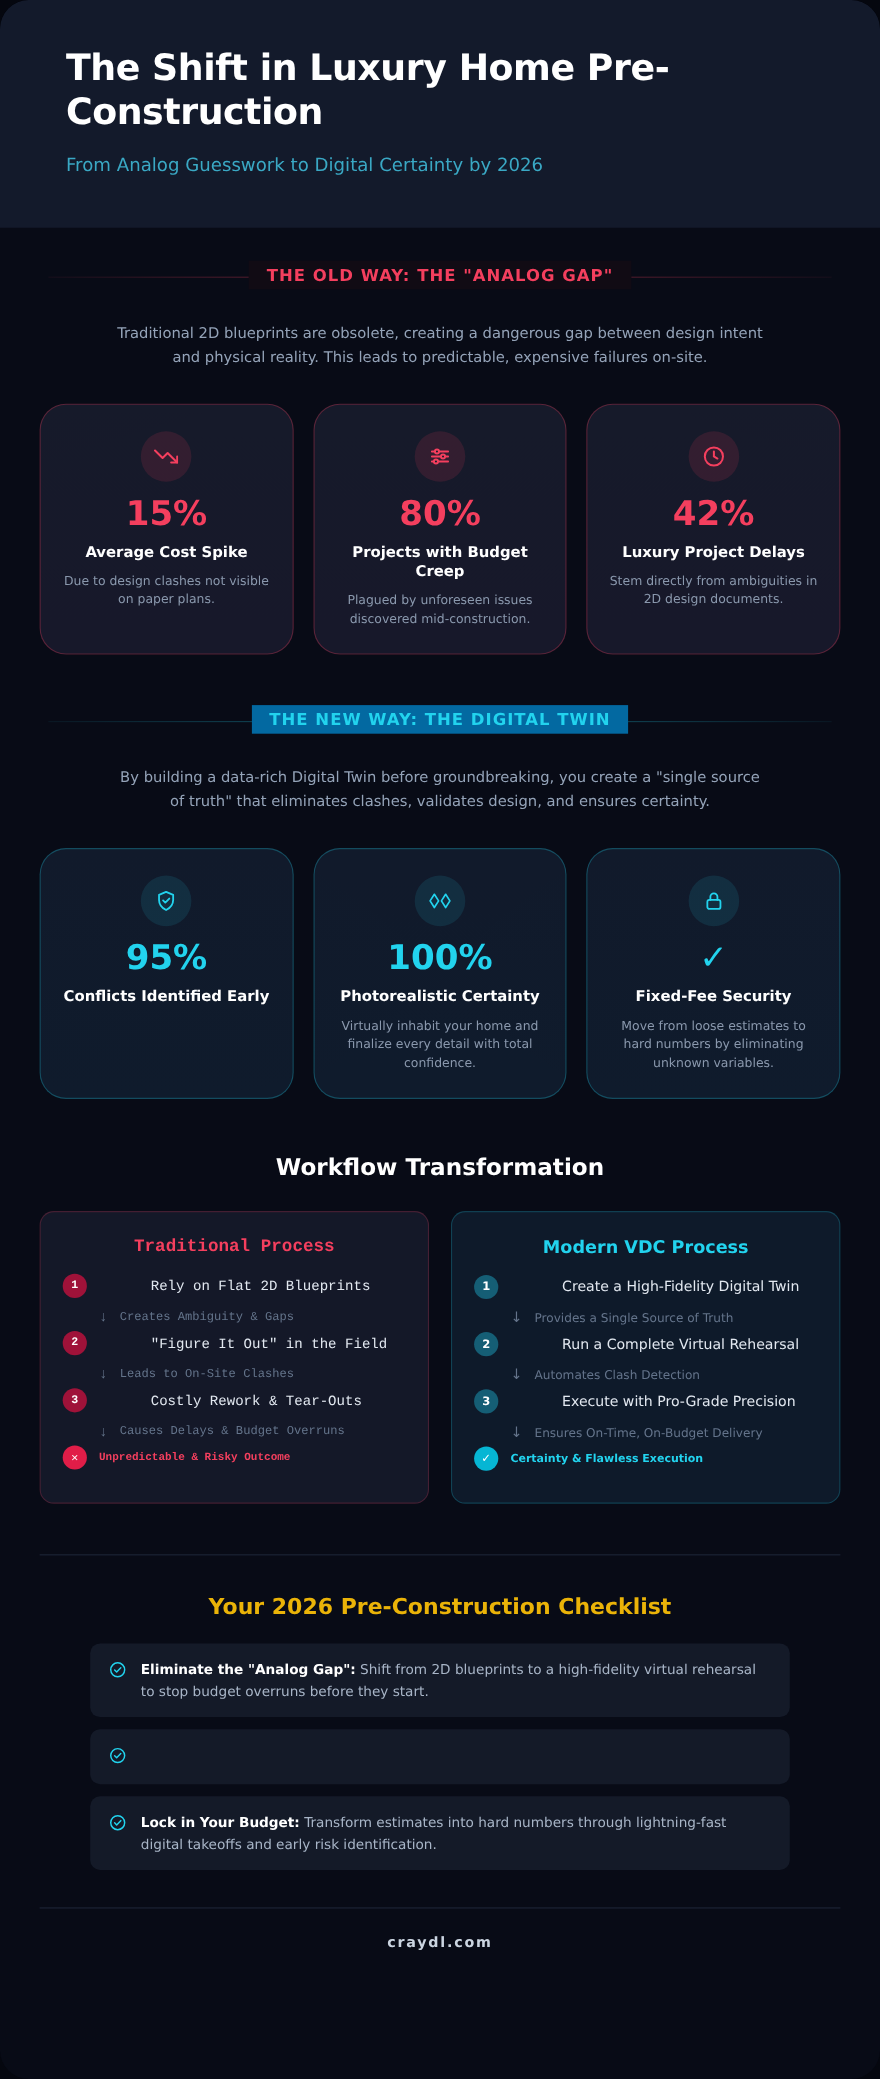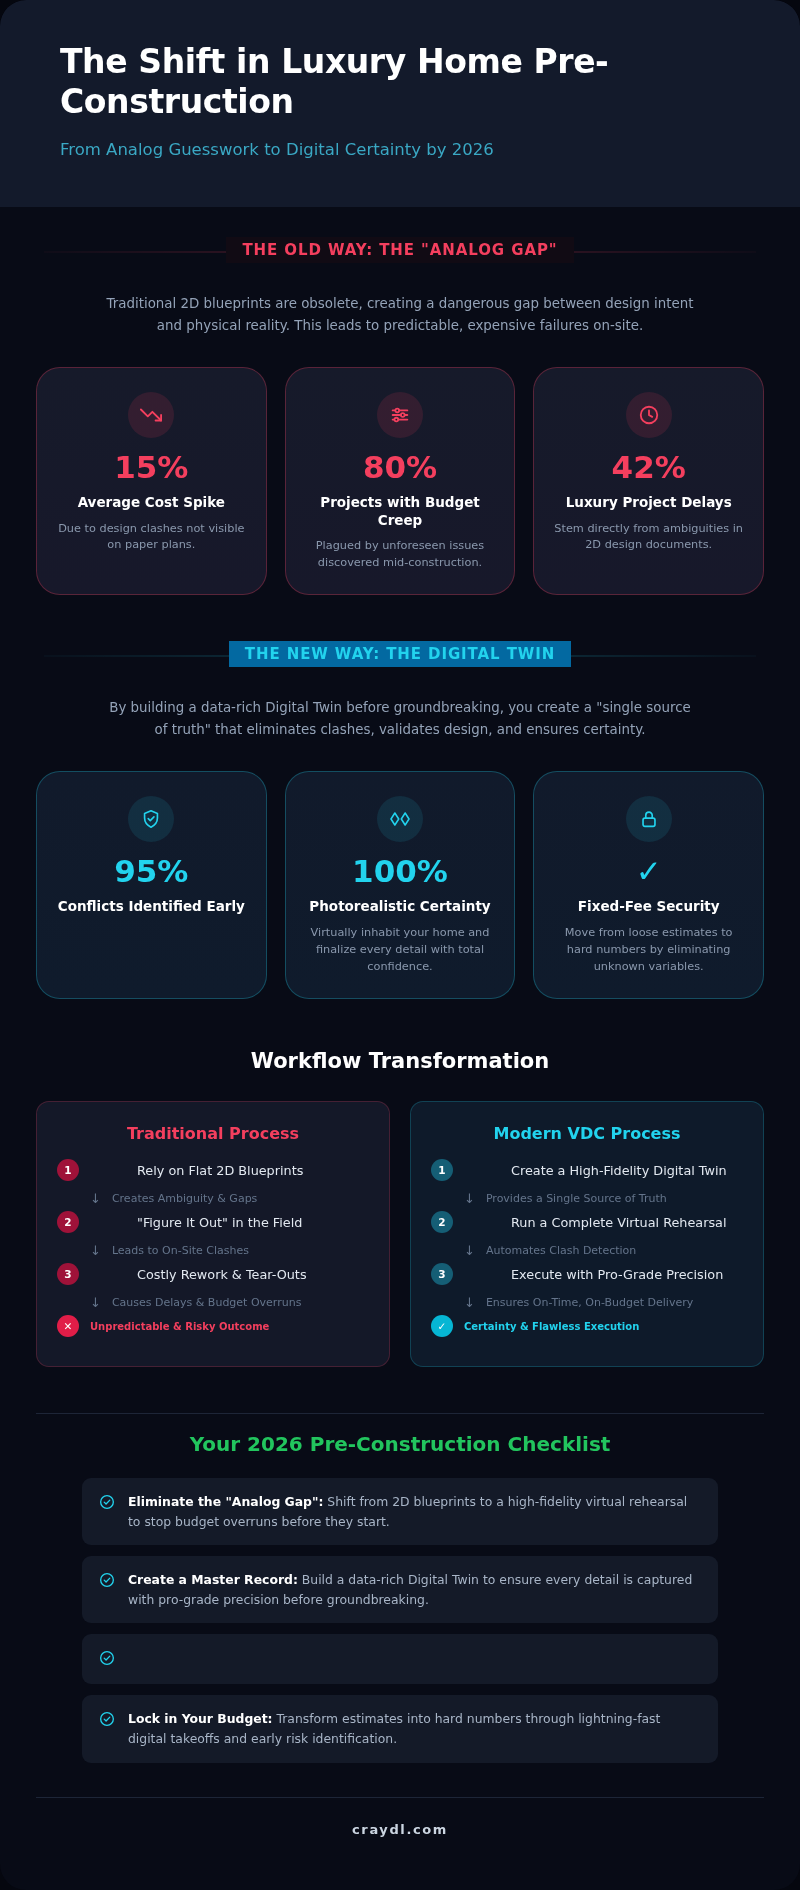--- a/index.html
+++ b/index.html
@@ -131,21 +131,21 @@
   .wf {
     display: flex;
     gap: 20px;
     margin: 28px 36px 0;
   }
   .wf-col {
     flex: 1;
     border-radius: 13px;
     padding: 22px 20px 24px;
   }
-  .wf-col.trad { background: #141828; border: 1px solid rgba(244,63,94,0.22); }
+  .wf-col.trad { background: #141828; border: 1px solid rgba(244,63,94,0.22); font-family: Liberation Mono, monospace; }
   .wf-col.modern { background: #0e1a2a; border: 1px solid rgba(34,211,238,0.22); }
   .wf-col h3 {
     text-align: center;
     font-size: 16px;
     font-weight: 700;
     margin-bottom: 16px;
   }
   .wf-col.trad h3 { color: #f43f5e; }
   .wf-col.modern h3 { color: #22d3ee; }
   .step {
@@ -176,24 +176,24 @@
   .outcome-text.fail { color: #f43f5e; }
   .outcome-text.win { color: #22d3ee; }
 
   .divider {
     margin: 46px 36px 0;
     height: 1px;
     background: #1d2537;
   }
   .check-title {
     text-align: center;
-    margin-top: 18px;
+    margin-top: 34px;
     font-size: 20px;
     font-weight: 700;
-    color: #22c55e;
+    color: #eab308;
   }
   .check-list { margin: 22px 82px 0; }
   .check-item {
     display: flex;
     gap: 13px;
     background: #141a28;
     border-radius: 9px;
     padding: 14px 17px;
     margin-bottom: 11px;
   }
@@ -398,48 +398,37 @@
         <svg width="16" height="16" viewBox="0 0 24 24" fill="none" stroke="#22d3ee" stroke-width="2" stroke-linecap="round" stroke-linejoin="round">
             <circle cx="12" cy="12" r="9.5"></circle>
             <polyline points="7.8 12.2 10.6 15 16.2 9.2"></polyline>
           </svg>
       </span>
       <div class="check-body">
         <b>Eliminate the "Analog Gap":</b><span> Shift from 2D blueprints to a high-fidelity virtual rehearsal to stop budget overruns before they start.</span>
       </div>
     </div>
 
+
     <div class="check-item">
       <span class="check-icon">
         <svg width="16" height="16" viewBox="0 0 24 24" fill="none" stroke="#22d3ee" stroke-width="2" stroke-linecap="round" stroke-linejoin="round">
             <circle cx="12" cy="12" r="9.5"></circle>
             <polyline points="7.8 12.2 10.6 15 16.2 9.2"></polyline>
           </svg>
       </span>
-      <div class="check-body">
-        <b>Create a Master Record:</b><span> Build a data-rich Digital Twin to ensure every detail is captured with pro-grade precision before groundbreaking.</span>
-      </div>
     </div>
 
     <div class="check-item">
       <span class="check-icon">
         <svg width="16" height="16" viewBox="0 0 24 24" fill="none" stroke="#22d3ee" stroke-width="2" stroke-linecap="round" stroke-linejoin="round">
             <circle cx="12" cy="12" r="9.5"></circle>
             <polyline points="7.8 12.2 10.6 15 16.2 9.2"></polyline>
           </svg>
       </span>
-    </div>
-
-    <div class="check-item">
-      <span class="check-icon">
-        <svg width="16" height="16" viewBox="0 0 24 24" fill="none" stroke="#22d3ee" stroke-width="2" stroke-linecap="round" stroke-linejoin="round">
-            <circle cx="12" cy="12" r="9.5"></circle>
-            <polyline points="7.8 12.2 10.6 15 16.2 9.2"></polyline>
-          </svg>
-      </span>
       <div class="check-body">
         <b>Lock in Your Budget:</b><span> Transform estimates into hard numbers through lightning-fast digital takeoffs and early risk identification.</span>
       </div>
     </div>
   </div>
 
   <div class="foot-div"></div>
   <div class="footer">craydl.com</div>
 
 </div>

